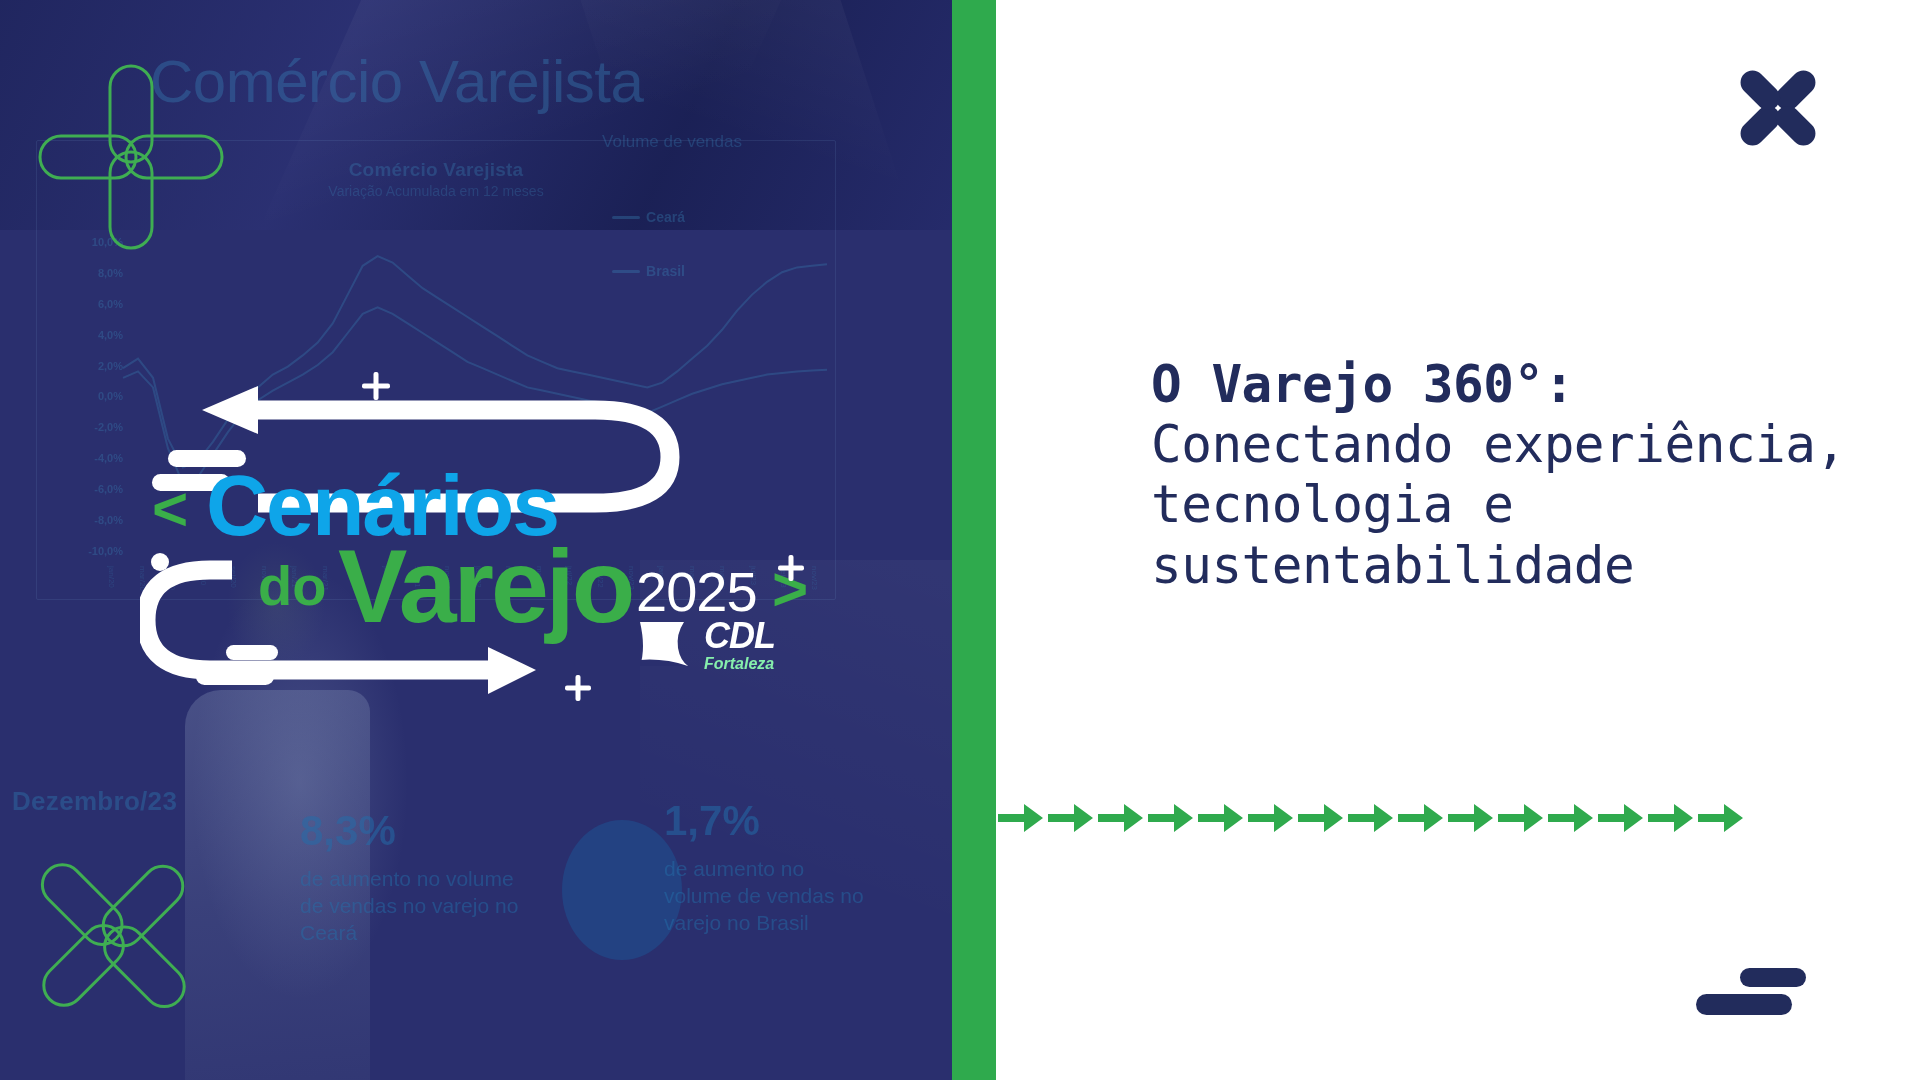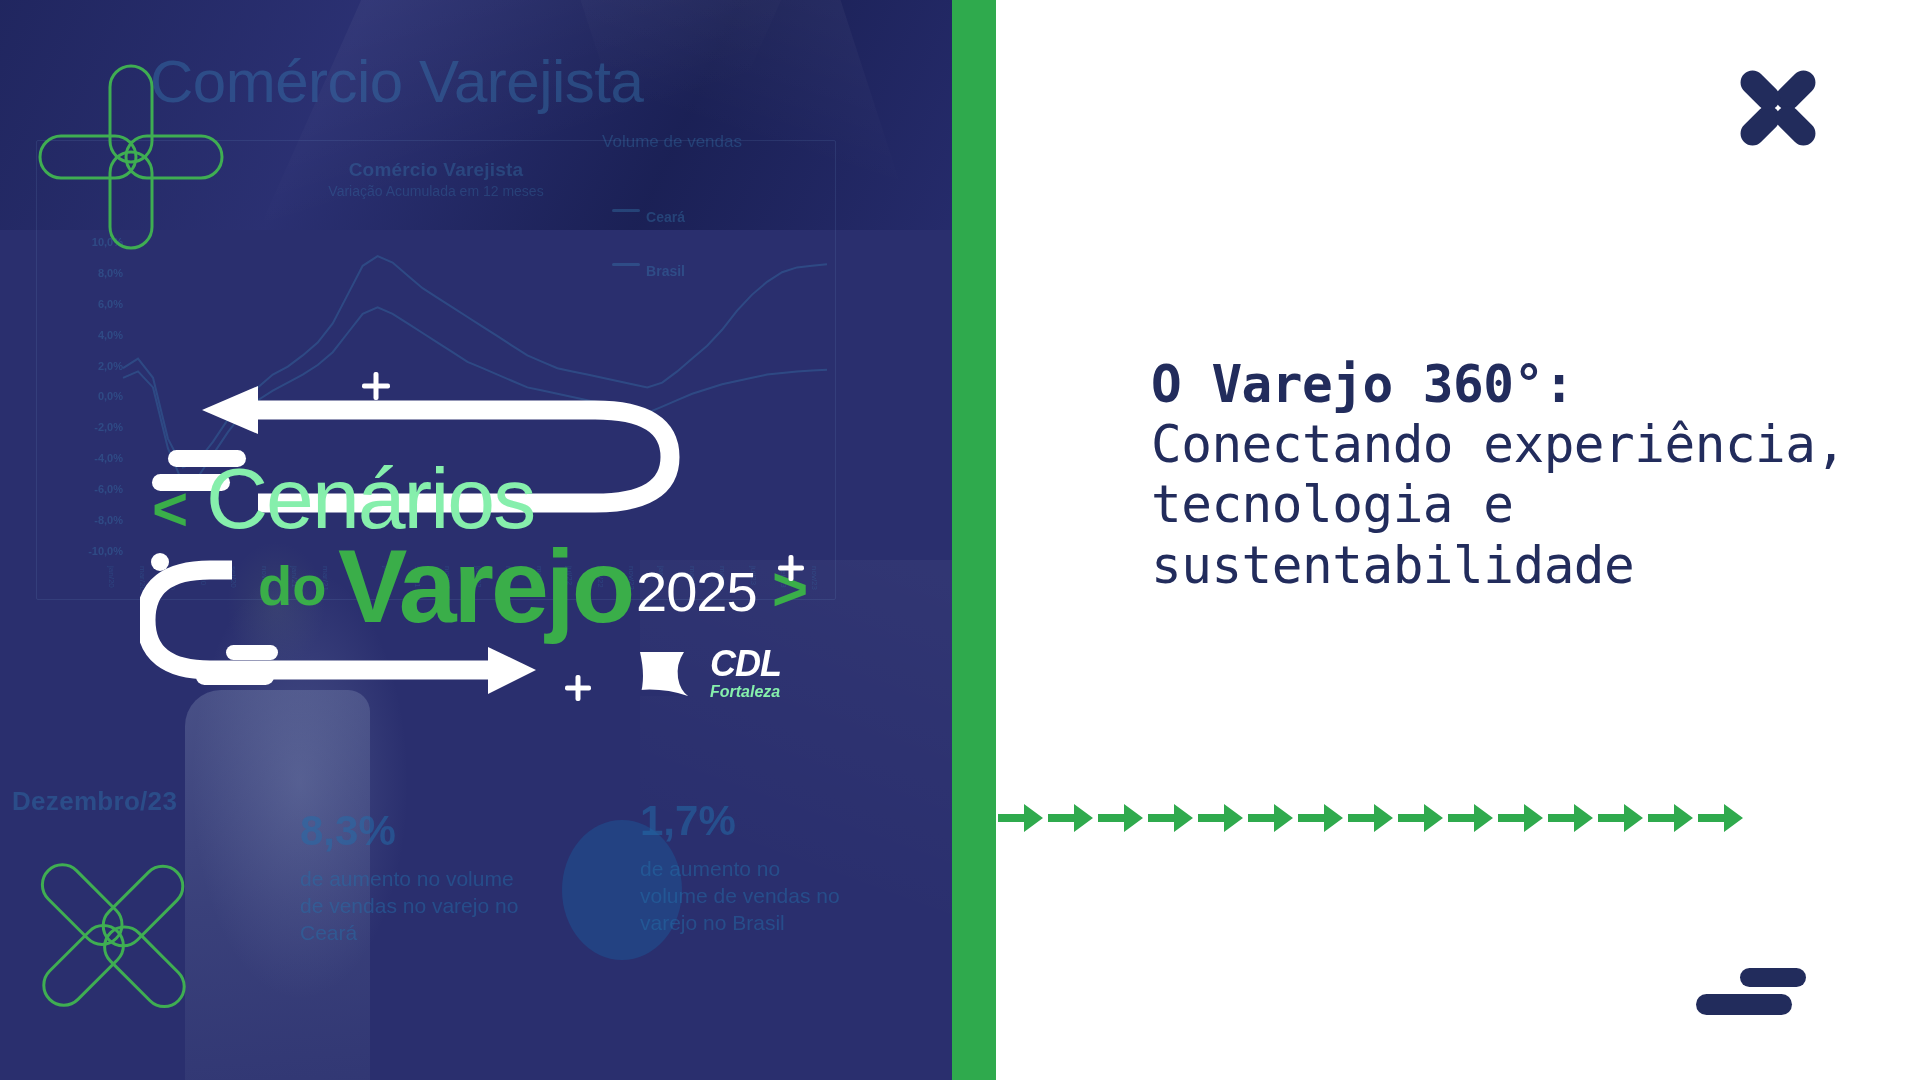--- a/index.html
+++ b/index.html
@@ -87,21 +87,21 @@
   }
   #bg-chart-yaxis span {
     color:rgba(60,140,190,.30);
     font-size:11px; text-align:right; line-height:1;
     font-weight:bold;
   }
   #bg-chart-legend {
     position:absolute; right:150px; top:68px;
     display:flex; flex-direction:column; gap:38px;
   }
-  .legend-row { display:flex; align-items:flex-start; gap:6px; }
+  .legend-row { display:flex; align-items:center; gap:6px; }
   .legend-swatch { width:28px; height:3px; border-radius:2px; }
   .legend-label {
     color:rgba(60,140,190,.32);
     font-size:14px; font-weight:bold;
   }
   #bg-chart-svg { position:absolute; left:0; top:0; width:800px; height:460px; }
   #bg-chart-xaxis {
     position:absolute; left:70px; right:16px; bottom:8px;
     display:flex; justify-content:space-between;
   }
@@ -132,21 +132,21 @@
     position:absolute; left:12px; top:786px;
     color:rgba(45,120,175,.42);
     font-size:26px; font-weight:bold;
     letter-spacing:.3px;
   }
 
   
   #stats { position:absolute; left:300px; top:810px; width:640px; }
   .stat { position:absolute; }
   #stat-ceara { left:0; top:0; width:230px; }
-  #stat-brasil { left:340px; top:-10px; width:200px; }
+  #stat-brasil { left:364px; top:-10px; width:200px; }
   .stat-value {
     color:rgba(35,110,170,.52);
     font-size:42px; font-weight:bold; line-height:1;
   }
   .stat-desc {
     margin-top:14px;
     color:rgba(35,110,170,.48);
     font-size:21px; line-height:1.28;
   }
   #stat-circle {
@@ -163,23 +163,23 @@
   #logo-lockup {
     position:absolute; left:140px; top:370px;
     width:690px; height:340px;
   }
   #logo-arrows { position:absolute; left:0; top:0; width:690px; height:340px; }
   #logo-wordmark {
     position:absolute; left:0; top:0; width:690px; height:340px;
     pointer-events:none;
   }
   #word-cenarios {
-    position:absolute; left:66px; top:85px;
-    color:#86efac;
-    font-size:86px; font-weight:normal; line-height:1;
+    position:absolute; left:66px; top:92px;
+    color:#0ea5e9;
+    font-size:86px; font-weight:bold; line-height:1;
     letter-spacing:-2px;
   }
   #word-lt {
     position:absolute; left:12px; top:108px;
     color:#3aae49; font-size:62px; font-weight:bold; line-height:1;
   }
   #word-do {
     position:absolute; left:118px; top:188px;
     color:#3aae49; font-size:56px; font-weight:bold; line-height:1;
   }
@@ -203,23 +203,23 @@
     content:""; position:absolute; background:#ffffff; border-radius:2px;
   }
   .mini-plus::before { left:50%; top:0; width:5px; height:100%; transform:translateX(-50%); }
   .mini-plus::after { top:50%; left:0; height:5px; width:100%; transform:translateY(-50%); }
   #mini-plus-1 { left:222px; top:2px; width:28px; height:28px; }
   #mini-plus-2 { left:638px; top:185px; width:26px; height:26px; }
   #mini-plus-3 { left:425px; top:305px; width:26px; height:26px; }
 
   
   #cdl-logo {
-    position:absolute; left:496px; top:262px;
+    position:absolute; left:496px; top:248px;
     width:185px; height:68px;
-    display:flex; align-items:flex-end; gap:16px;
+    display:flex; align-items:flex-start; gap:10px;
   }
   #cdl-mark { width:58px; height:52px; flex:0 0 auto; }
   #cdl-text { display:flex; flex-direction:column; line-height:1; }
   #cdl-name {
     color:#ffffff; font-size:36px; font-weight:bold;
     font-style:italic; letter-spacing:-1px;
   }
   #cdl-city {
     color:#86efac; font-size:16px; font-weight:bold;
     font-style:italic; margin-top:2px;

